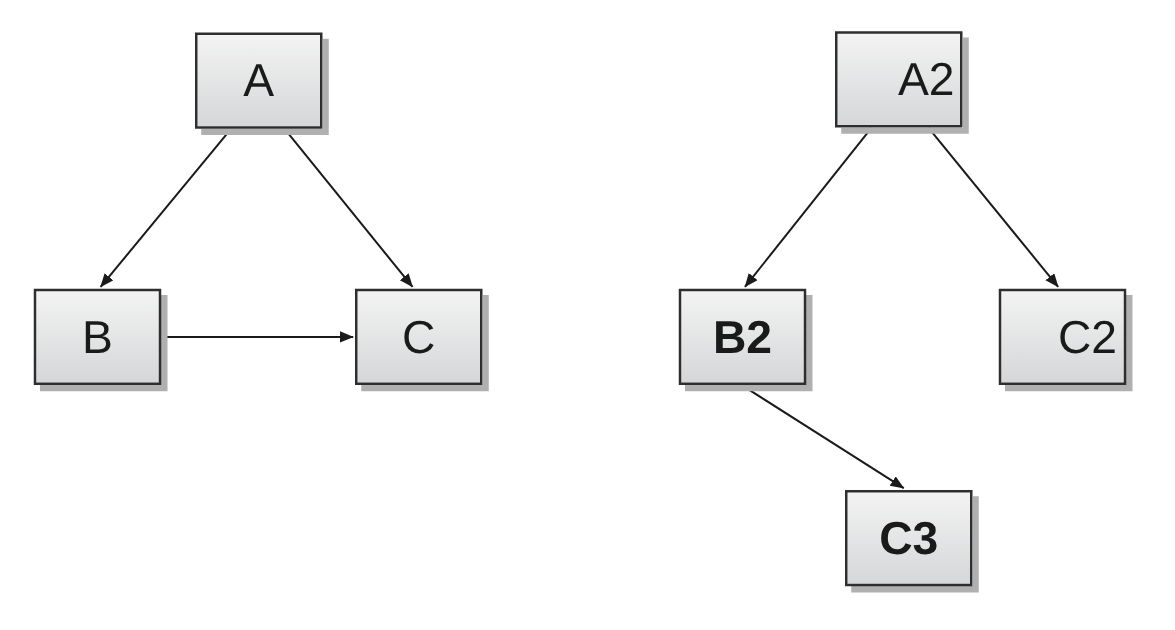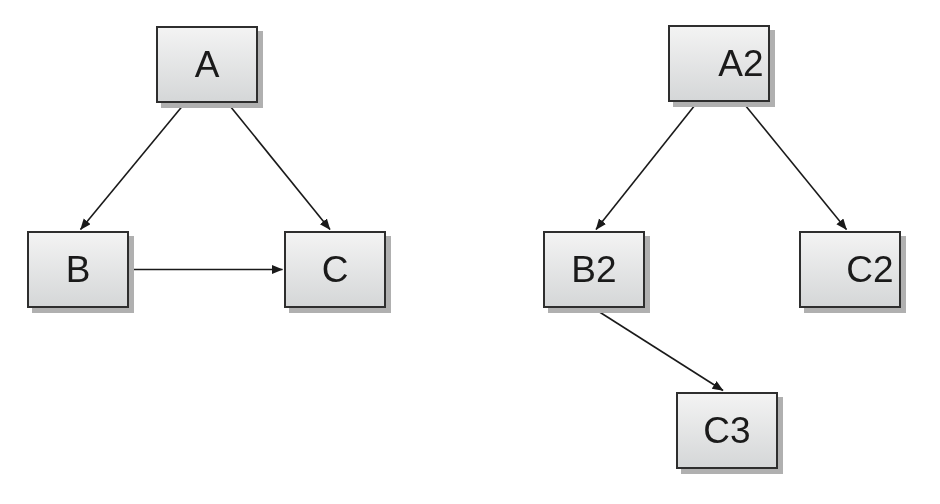--- a/index.html
+++ b/index.html
@@ -52,23 +52,23 @@
     line-height:1;
     color:var(--label,#1a1a1a);
     letter-spacing:0;
     user-select:none;
   }
   
   .pos-a  {left:156px;top:26px;}
   .pos-b  {left:27px; top:231px;}
   .pos-c  {left:284px;top:231px;}
   .pos-a2 {left:668px;top:25px;padding-left:44px;}
-  .pos-b2 {left:543px;top:231px;}
+  .pos-b2 {left:543px;top:231px;font-weight:bold;}
   .pos-c2 {left:799px;top:231px;padding-left:40px;}
-  .pos-c3 {left:676px;top:392px;}
+  .pos-c3 {left:676px;top:392px;font-weight:bold;}
 </style>
 </head>
 <body>
 
 <div class="canvas">
 
   <svg class="edges-layer" width="940" height="504" viewBox="0 0 940 504" xmlns="http://www.w3.org/2000/svg">
     <defs>
       <marker id="arrow" markerUnits="userSpaceOnUse" markerWidth="13" markerHeight="10" refX="10.5" refY="4.5" orient="auto">
         <path class="arrowhead" d="M0 0 L11 4.5 L0 9 Z"></path>

